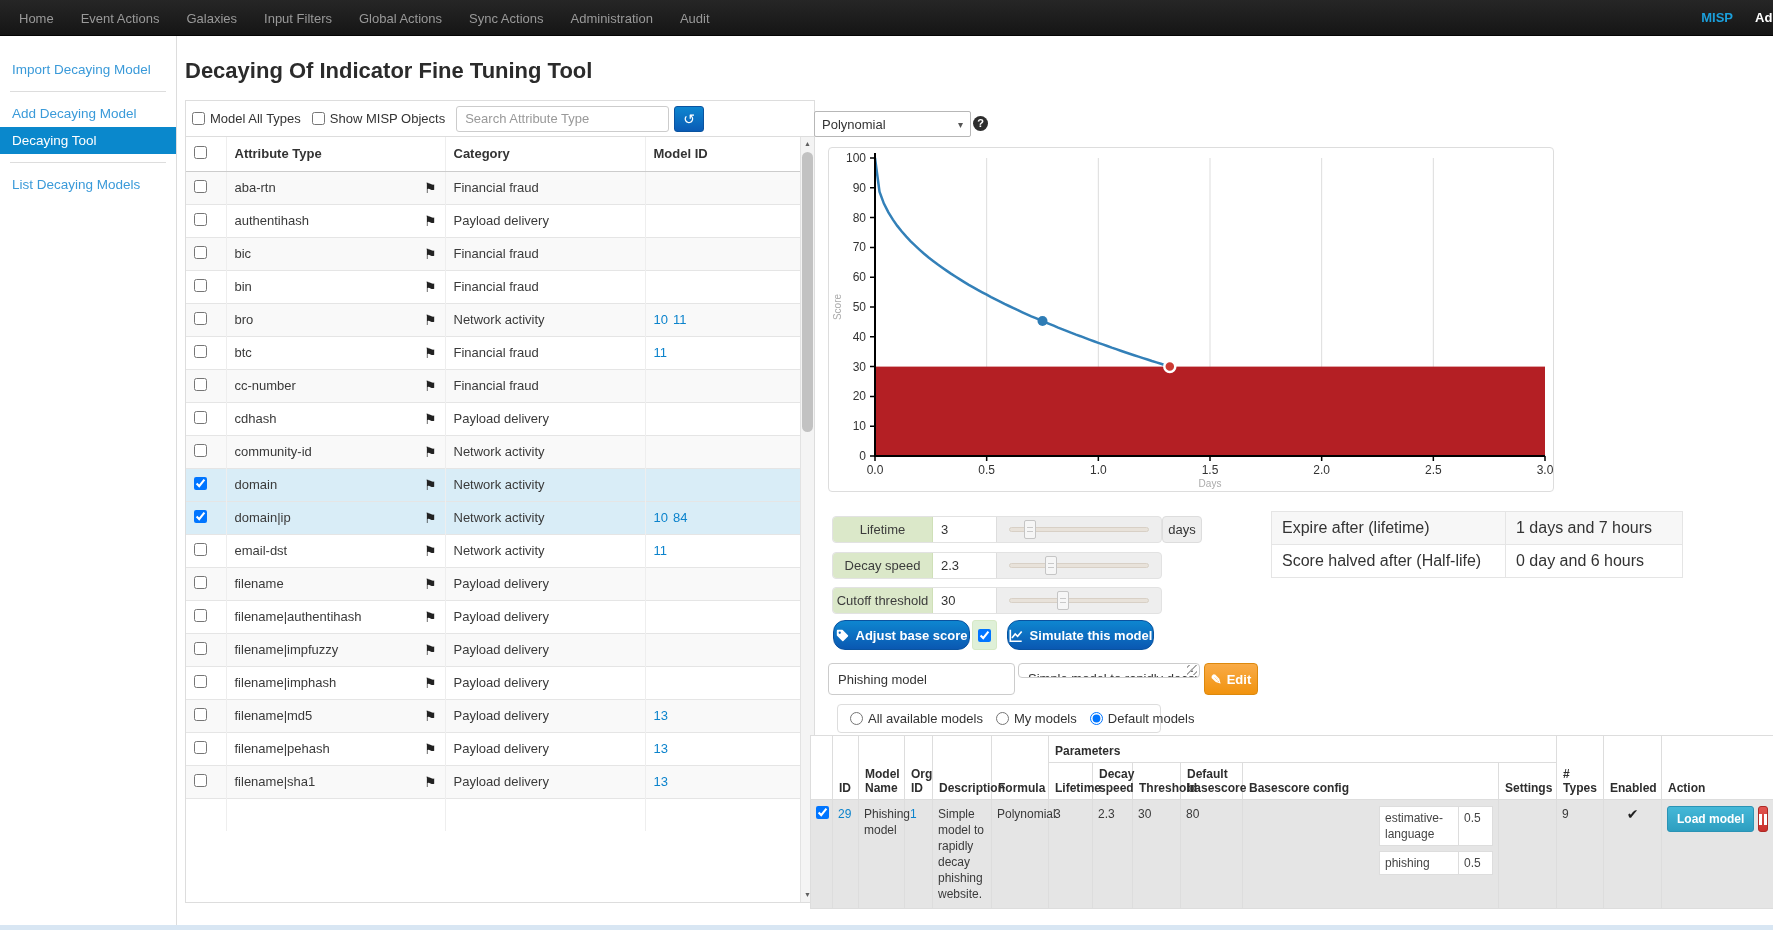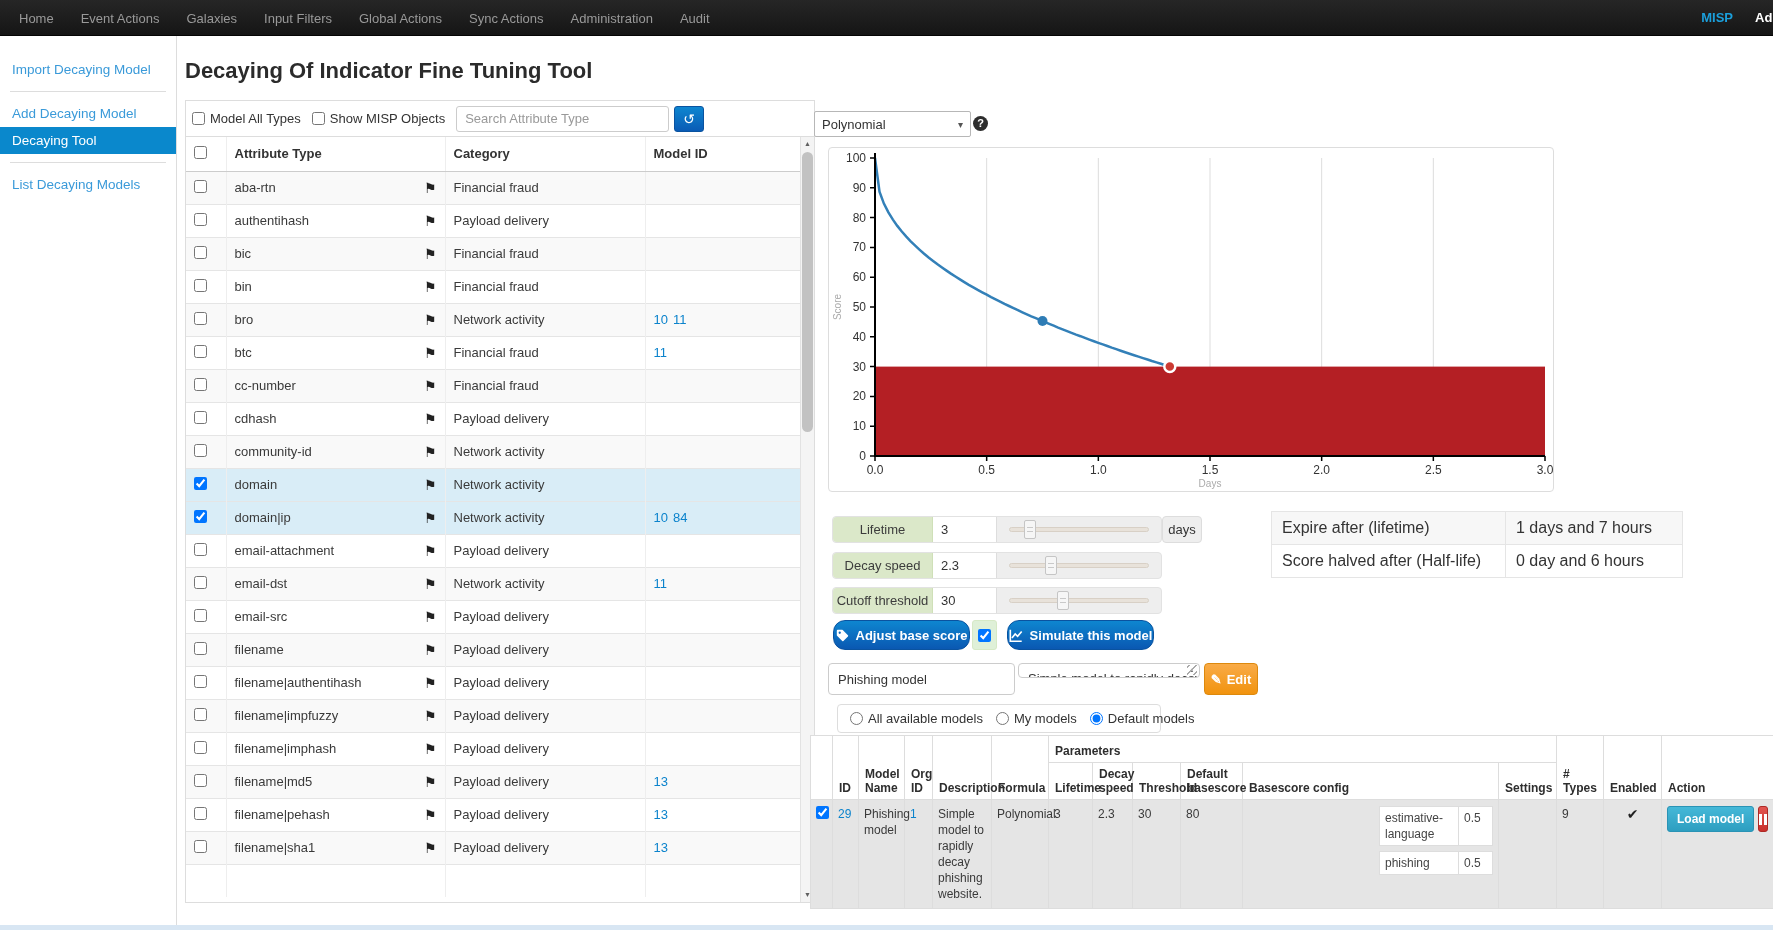--- a/index.html
+++ b/index.html
@@ -229,35 +229,23 @@
               <td></td>
             </tr>
             <tr class="sel">
               <td><input type="checkbox" checked="" style=""></td>
               <td><span class="t">domain|ip</span><span class="flag">⚑</span></td>
               <td>Network activity</td>
               <td><a class="mid-link">10</a><a class="mid-link">84</a></td>
             </tr>
             <tr>
               <td><input type="checkbox" style=""></td>
-              <td><span class="t">email-attachment</span><span class="flag">⚑</span></td>
-              <td>Payload delivery</td>
-              <td></td>
-            </tr>
-            <tr>
-              <td><input type="checkbox" style=""></td>
               <td><span class="t">email-dst</span><span class="flag">⚑</span></td>
               <td>Network activity</td>
               <td><a class="mid-link">11</a></td>
-            </tr>
-            <tr>
-              <td><input type="checkbox" style=""></td>
-              <td><span class="t">email-src</span><span class="flag">⚑</span></td>
-              <td>Payload delivery</td>
-              <td></td>
             </tr>
             <tr>
               <td><input type="checkbox" style=""></td>
               <td><span class="t">filename</span><span class="flag">⚑</span></td>
               <td>Payload delivery</td>
               <td></td>
             </tr>
             <tr>
               <td><input type="checkbox" style=""></td>
               <td><span class="t">filename|authentihash</span><span class="flag">⚑</span></td>

